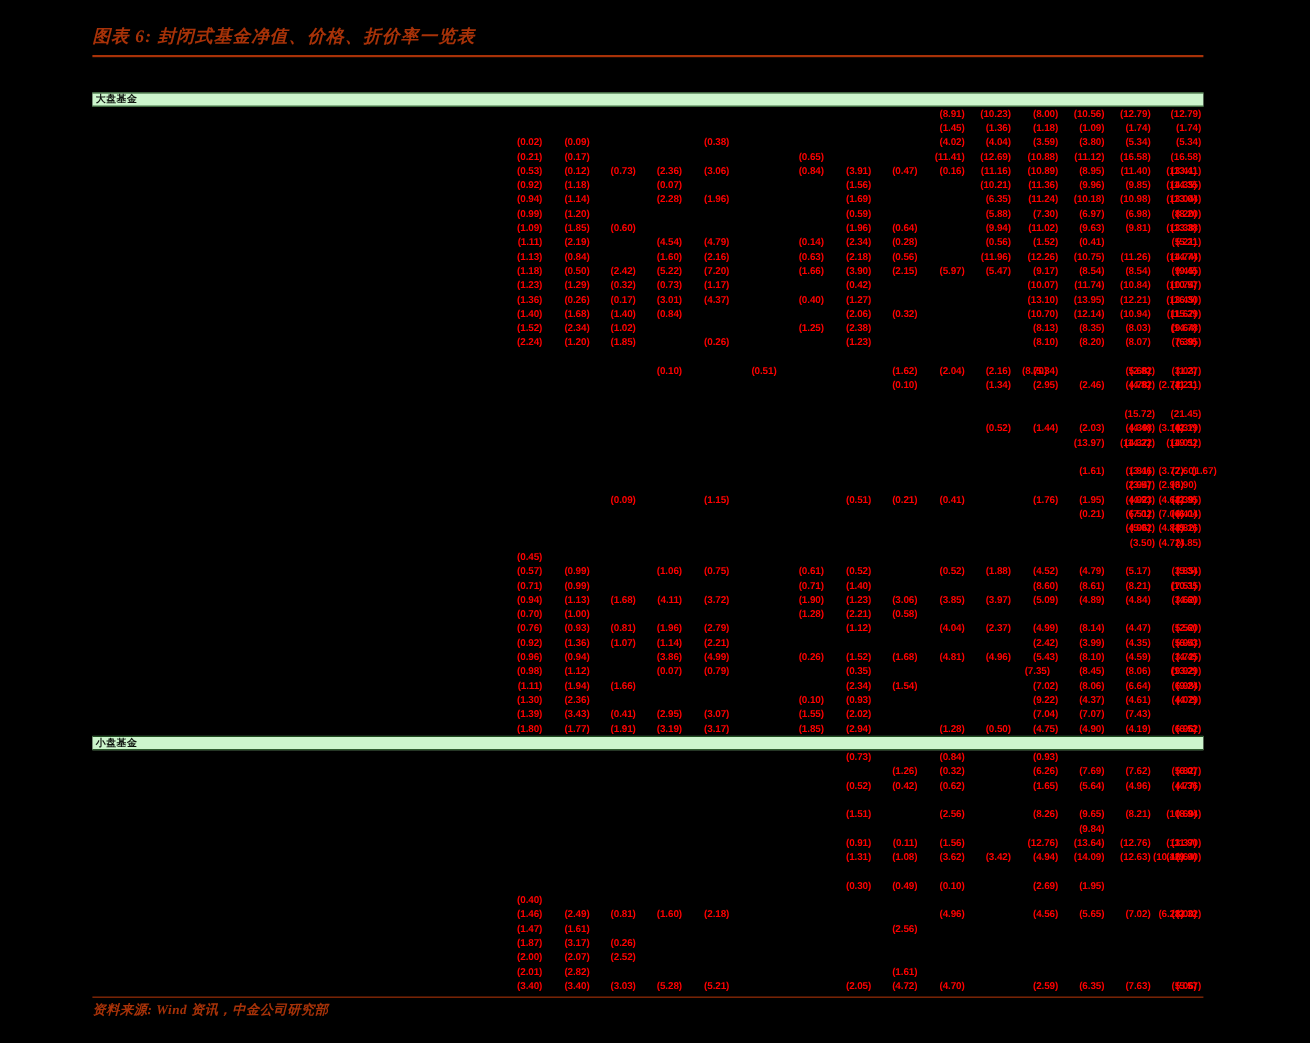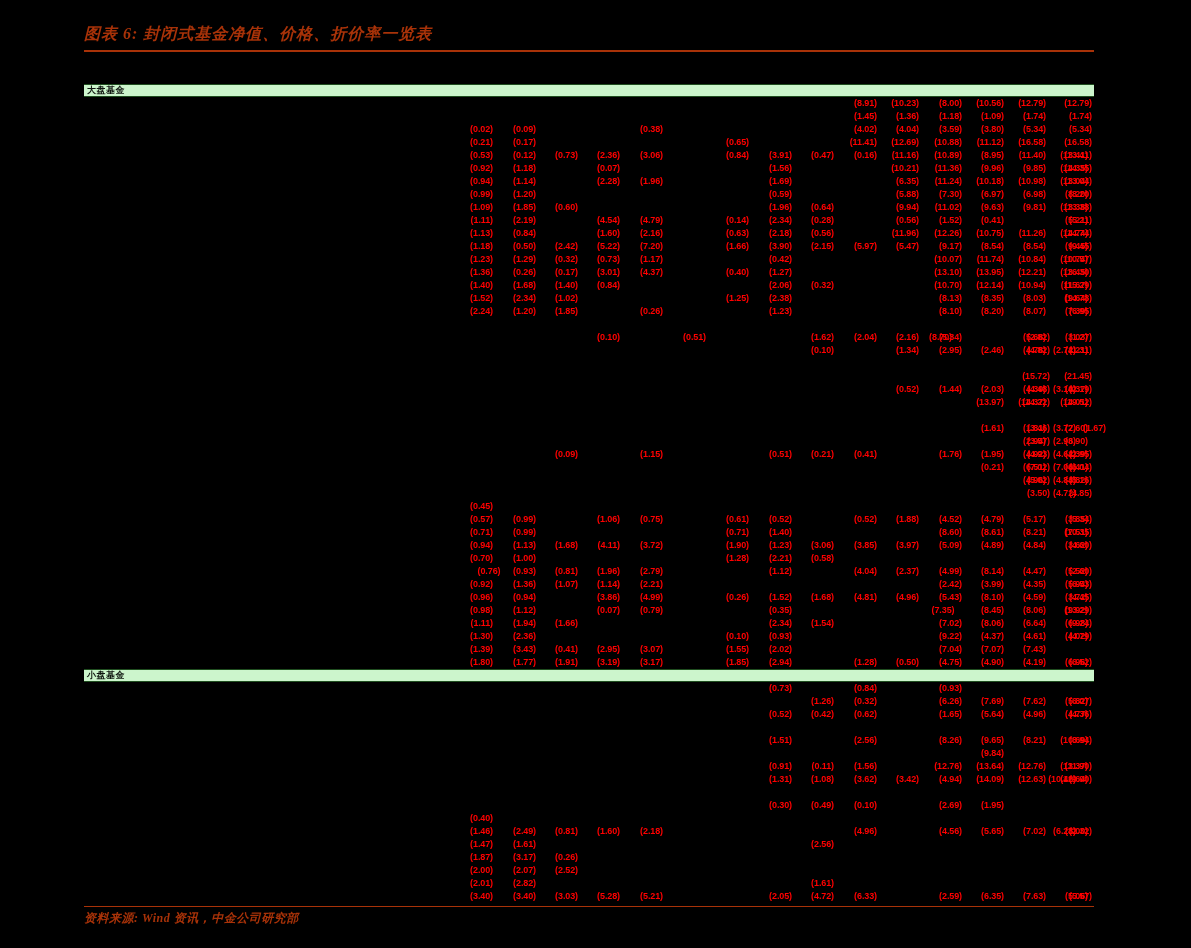--- a/index.html
+++ b/index.html
@@ -448,21 +448,21 @@
       <div class="cell" style="left: 966px; width: 38px;">(3.62)</div>
     </div>
     <div class="data-row" style="top: 468px;">
       <div class="cell" style="left: 371px; width: 38px;">(0.70)</div>
       <div class="cell" style="left: 414px; width: 38px;">(1.00)</div>
       <div class="cell" style="left: 627px; width: 38px;">(1.28)</div>
       <div class="cell" style="left: 670px; width: 38px;">(2.21)</div>
       <div class="cell" style="left: 712px; width: 38px;">(0.58)</div>
     </div>
     <div class="data-row" style="top: 481px;">
-      <div class="cell" style="left: 386px; width: 38px; text-align: center;">(0.76)</div>
+      <div class="cell" style="left: 371px; width: 38px;">(0.76)</div>
       <div class="cell" style="left: 414px; width: 38px;">(0.93)</div>
       <div class="cell" style="left: 456px; width: 38px;">(0.81)</div>
       <div class="cell" style="left: 498px; width: 38px;">(1.96)</div>
       <div class="cell" style="left: 541px; width: 38px;">(2.79)</div>
       <div class="cell" style="left: 670px; width: 38px;">(1.12)</div>
       <div class="cell" style="left: 755px; width: 38px;">(4.04)</div>
       <div class="cell" style="left: 797px; width: 38px;">(2.37)</div>
       <div class="cell" style="left: 840px; width: 38px;">(4.99)</div>
       <div class="cell" style="left: 882px; width: 38px;">(8.14)</div>
       <div class="cell" style="left: 924px; width: 38px;">(4.47)</div>
@@ -692,21 +692,21 @@
       <div class="cell" style="left: 712px; width: 38px;">(1.61)</div>
     </div>
     <div class="data-row" style="top: 806px;">
       <div class="cell" style="left: 371px; width: 38px;">(3.40)</div>
       <div class="cell" style="left: 414px; width: 38px;">(3.40)</div>
       <div class="cell" style="left: 456px; width: 38px;">(3.03)</div>
       <div class="cell" style="left: 498px; width: 38px;">(5.28)</div>
       <div class="cell" style="left: 541px; width: 38px;">(5.21)</div>
       <div class="cell" style="left: 670px; width: 38px;">(2.05)</div>
       <div class="cell" style="left: 712px; width: 38px;">(4.72)</div>
-      <div class="cell" style="left: 755px; width: 38px;">(6.33)</div>
+      <div class="cell" style="left: 755px; width: 38px;">(4.70)</div>
       <div class="cell" style="left: 840px; width: 38px;">(2.59)</div>
       <div class="cell" style="left: 882px; width: 38px;">(6.35)</div>
       <div class="cell" style="left: 924px; width: 38px;">(7.63)</div>
       <div class="cell" style="left: 966px; width: 38px;">(5.06)</div>
     </div>
     <div class="cell" style="position: absolute; top: 611px; left: 970px; width: 38px;">(6.07)</div>
     <div class="cell" style="position: absolute; top: 624px; left: 970px; width: 38px;">(4.36)</div>
     <div class="cell" style="position: absolute; top: 650px; left: 970px; width: 38px;">(8.94)</div>
     <div class="cell" style="position: absolute; top: 676px; left: 970px; width: 38px;">(11.90)</div>
     <div class="cell" style="position: absolute; top: 689px; left: 954px; width: 38px;">(10.46)</div>

